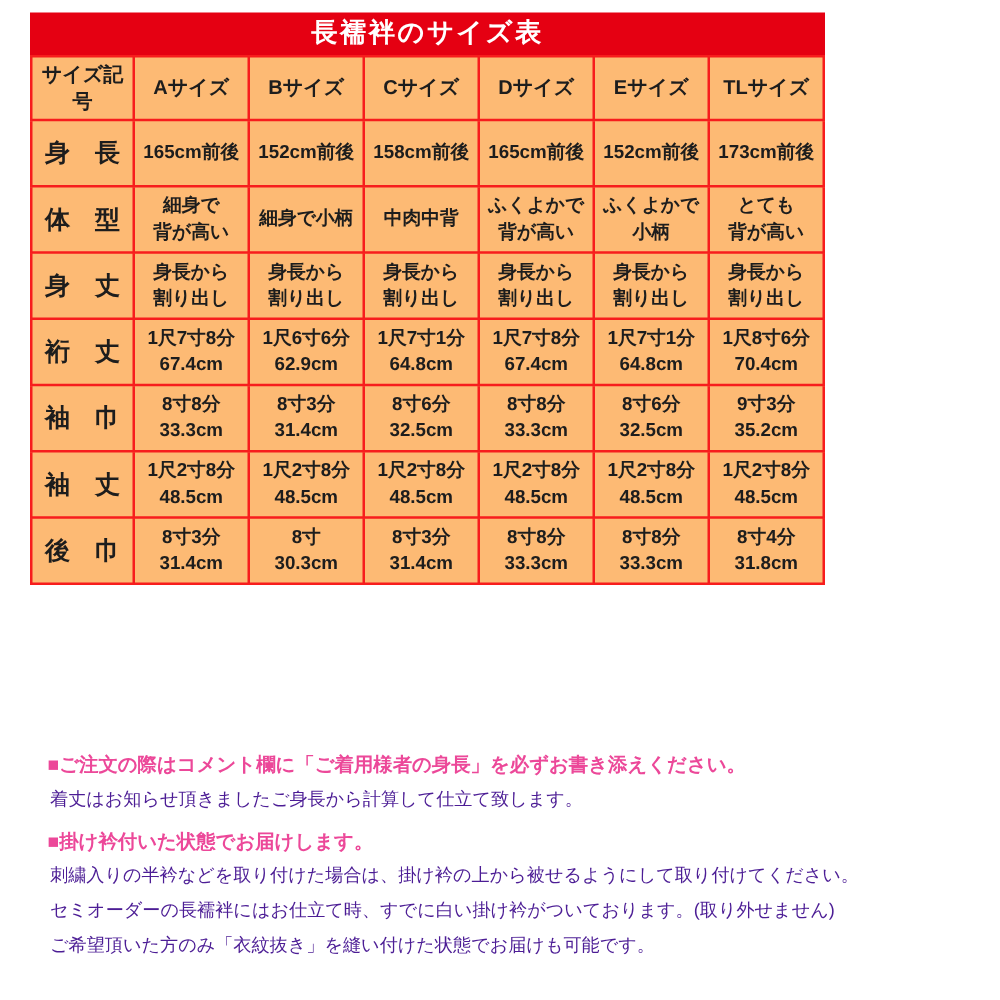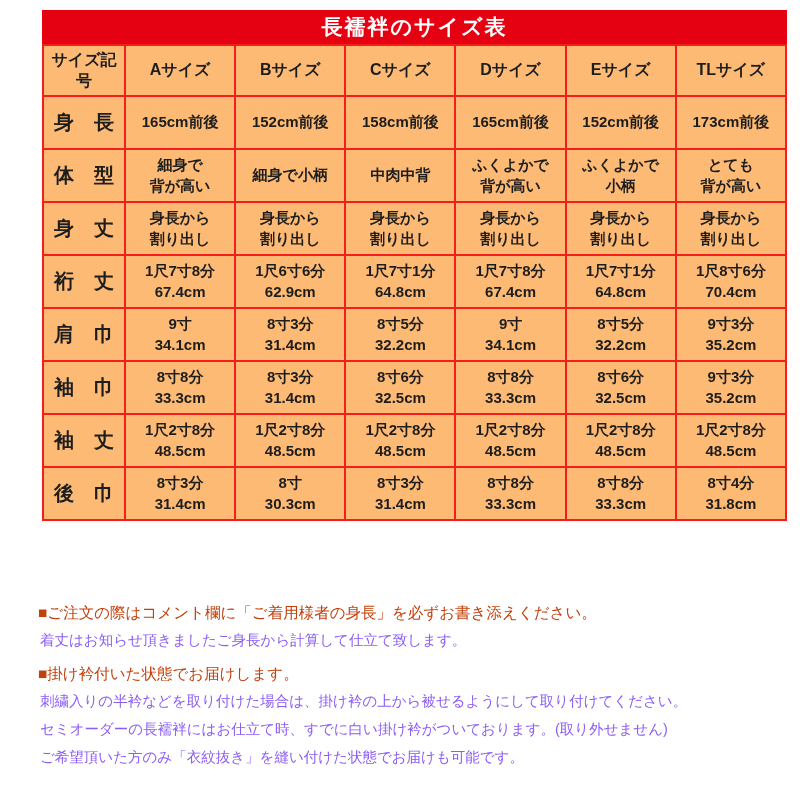--- a/index.html
+++ b/index.html
@@ -8,22 +8,22 @@
     background:#ffffff;
   }
   .page {
     position:relative;
     width:800px; height:800px;
     background:#ffffff;
     overflow:hidden;
   }
   .table-wrap {
     position:absolute;
-    left:42px; top:10px;
-    width:745px;
+    left:24px; top:10px;
+    width:636px;
   }
   .banner {
     background:#e50012;
     color:#ffffff;
     font-weight:bold;
     font-size:21px;
     text-align:center;
     height:34px;
     line-height:34px;
     letter-spacing:2px;
@@ -46,28 +46,28 @@
   .size-table col.label-col { width:82px; }
   .size-table thead th { height:49px; font-size:16px; }
   .size-table tbody th { font-size:20px; }
   .size-table tbody td { height:51px; font-size:15px; line-height:1.35; }
   .notes {
     position:absolute;
     left:38px; top:590px;
     width:740px;
   }
   .note-heading {
-    color:#c2410c;
-    font-weight:normal;
+    color:#ec4899;
+    font-weight:bold;
     font-size:15.5px;
     margin:13px 0 5px 0;
     line-height:1.3;
   }
   .note-body {
-    color:#8b5cf6;
+    color:#4c1d95;
     font-weight:normal;
     font-size:14.5px;
     margin:7px 0 7px 2px;
     line-height:1.45;
   }
 </style>
 </head>
 <body>
 
 <div class="page">
@@ -139,35 +139,20 @@
             <td>1尺7寸1分
 64.8cm</td>
             <td>1尺7寸8分
 67.4cm</td>
             <td>1尺7寸1分
 64.8cm</td>
             <td>1尺8寸6分
 70.4cm</td>
           </tr>
           <tr>
-            <th>肩　巾</th>
-            <td>9寸
-34.1cm</td>
-            <td>8寸3分
-31.4cm</td>
-            <td>8寸5分
-32.2cm</td>
-            <td>9寸
-34.1cm</td>
-            <td>8寸5分
-32.2cm</td>
-            <td>9寸3分
-35.2cm</td>
-          </tr>
-          <tr>
             <th>袖　巾</th>
             <td>8寸8分
 33.3cm</td>
             <td>8寸3分
 31.4cm</td>
             <td>8寸6分
 32.5cm</td>
             <td>8寸8分
 33.3cm</td>
             <td>8寸6分

